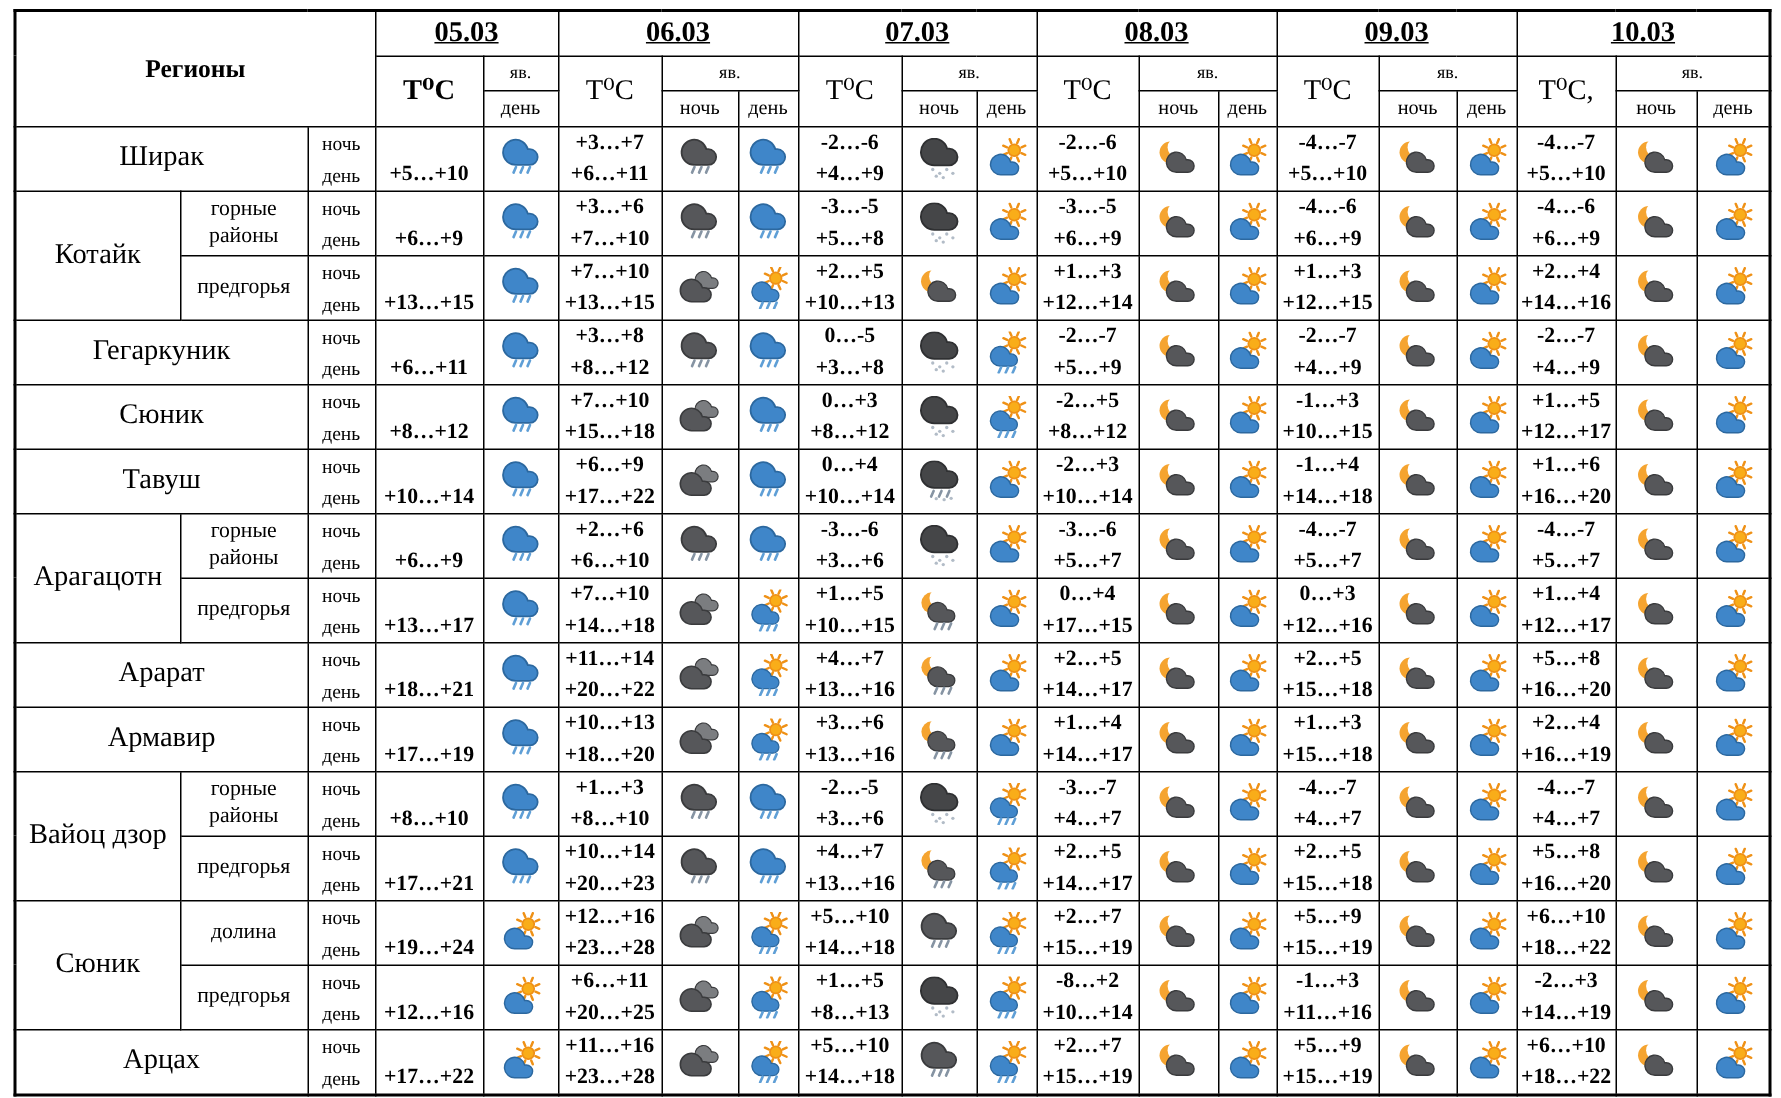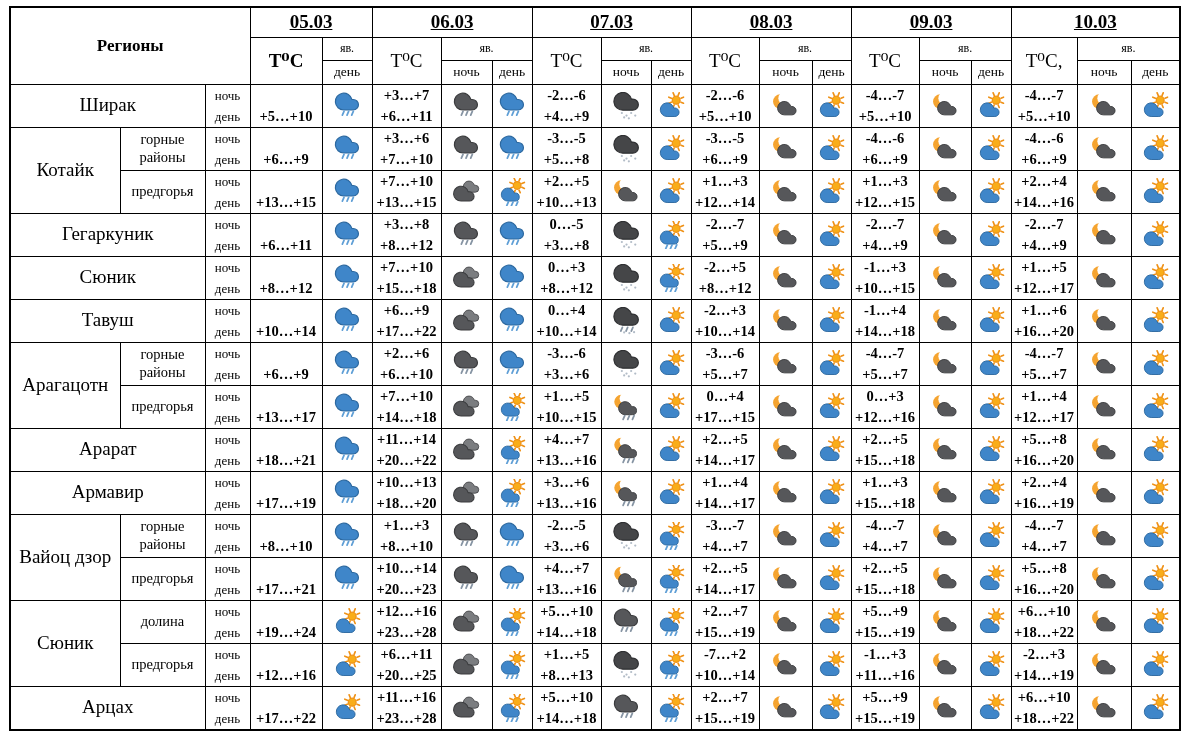--- a/index.html
+++ b/index.html
@@ -1684,21 +1684,21 @@
               <line x1="12.5" y1="8.0" x2="10.3" y2="9.0" stroke="#ef9116" stroke-width="1.4" stroke-linecap="round"></line>
               <line x1="12.5" y1="4.8" x2="10.3" y2="3.8" stroke="#ef9116" stroke-width="1.4" stroke-linecap="round"></line>
               <line x1="14.9" y1="2.4" x2="13.9" y2="0.2" stroke="#ef9116" stroke-width="1.4" stroke-linecap="round"></line>
               <line x1="18.1" y1="2.4" x2="19.1" y2="0.2" stroke="#ef9116" stroke-width="1.4" stroke-linecap="round"></line>
               <line x1="20.5" y1="4.8" x2="22.7" y2="3.8" stroke="#ef9116" stroke-width="1.4" stroke-linecap="round"></line>
               <circle cx="16.5" cy="6.4" r="3.3" fill="#f9ad19" stroke="#ef9116" stroke-width="1"></circle>
               <path d="M18 10h-1.26A8 8 0 1 0 9 20h9a5 5 0 0 0 0-10z" transform="translate(2.2 5.8) scale(0.7)" fill="#3f86c9" stroke="#2c689f" stroke-width="1.1"></path>
               <path d="M9 20.4 l-1.4 3.2 M13 20.4 l-1.4 3.2 M17 20.4 l-1.4 3.2" stroke="#5f9fd6" stroke-width="1.5" stroke-linecap="round" fill="none"></path>
             </svg></td>
           <td class="tcell">
-            <div class="tval">-7…+2</div>
+            <div class="tval">-8…+2</div>
             <div class="tval">+10…+14</div>
           </td>
           <td class="icell"><svg width="31" height="28" viewBox="0 0 25 24">
               <circle cx="8" cy="8.2" r="6.2" fill="#f5a430"></circle>
               <circle cx="12.2" cy="5.3999999999999995" r="5.8" fill="#ffffff"></circle>
               <path d="M18 10h-1.26A8 8 0 1 0 9 20h9a5 5 0 0 0 0-10z" transform="translate(5 5.2) scale(0.72)" fill="#56575a" stroke="#3a3b3d" stroke-width="1.1"></path>
             </svg></td>
           <td class="icell"><svg width="31" height="28" viewBox="0 0 25 24">
               <line x1="20.6" y1="8.7" x2="22.8" y2="9.6" stroke="#ef9116" stroke-width="1.4" stroke-linecap="round"></line>
               <line x1="18.2" y1="11.1" x2="19.1" y2="13.3" stroke="#ef9116" stroke-width="1.4" stroke-linecap="round"></line>

